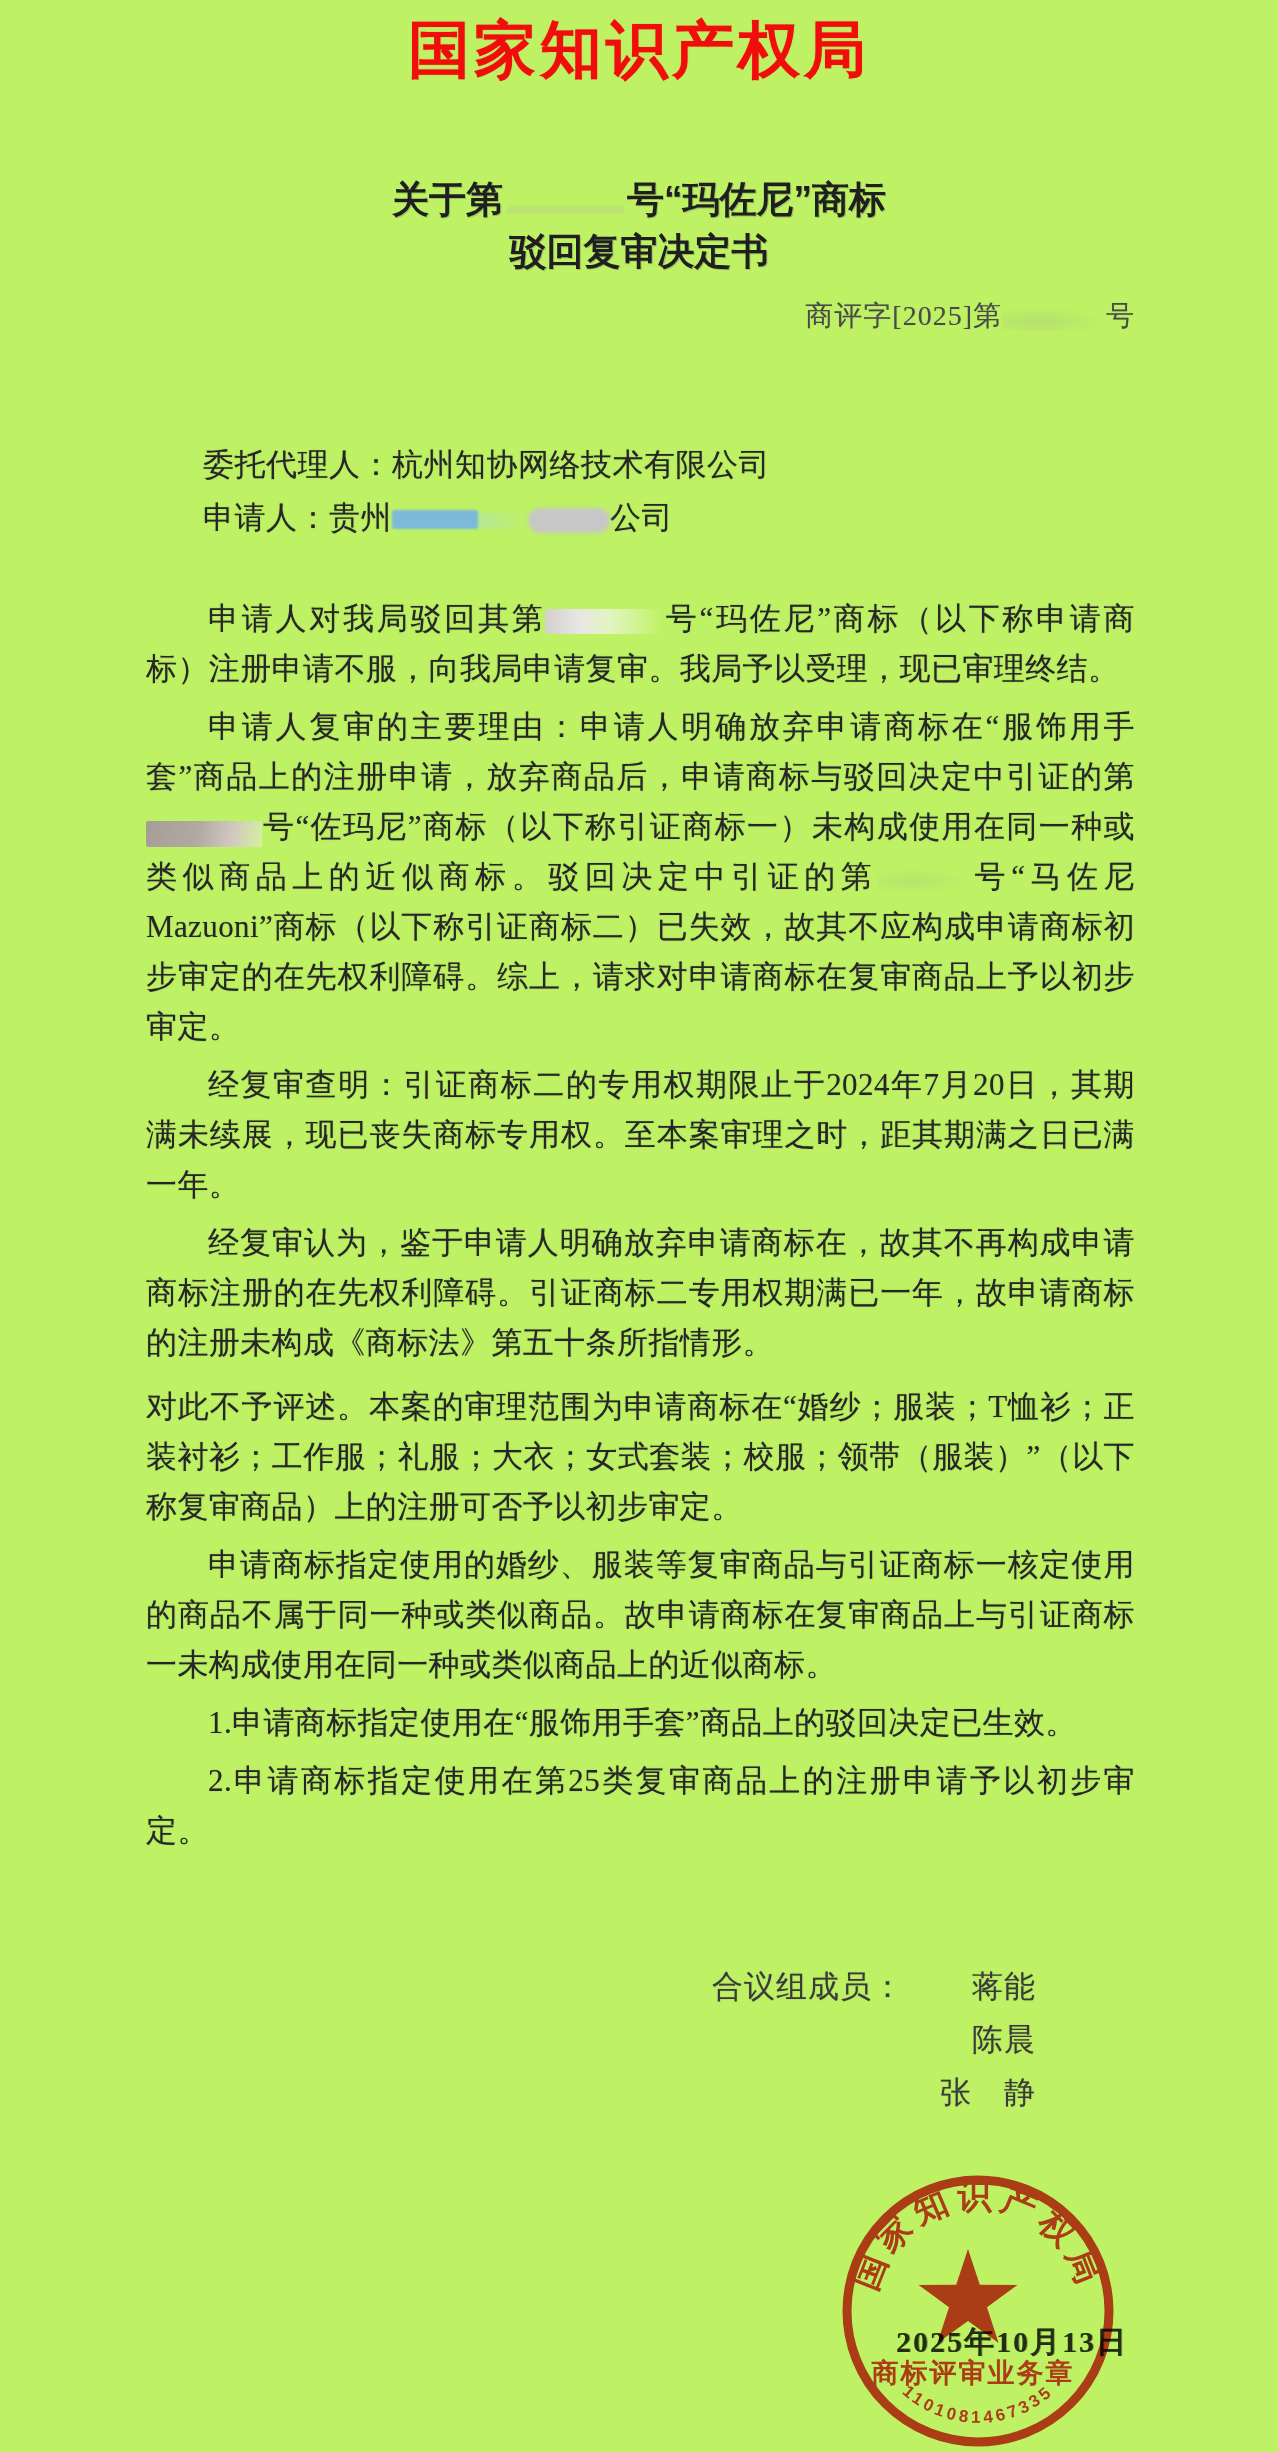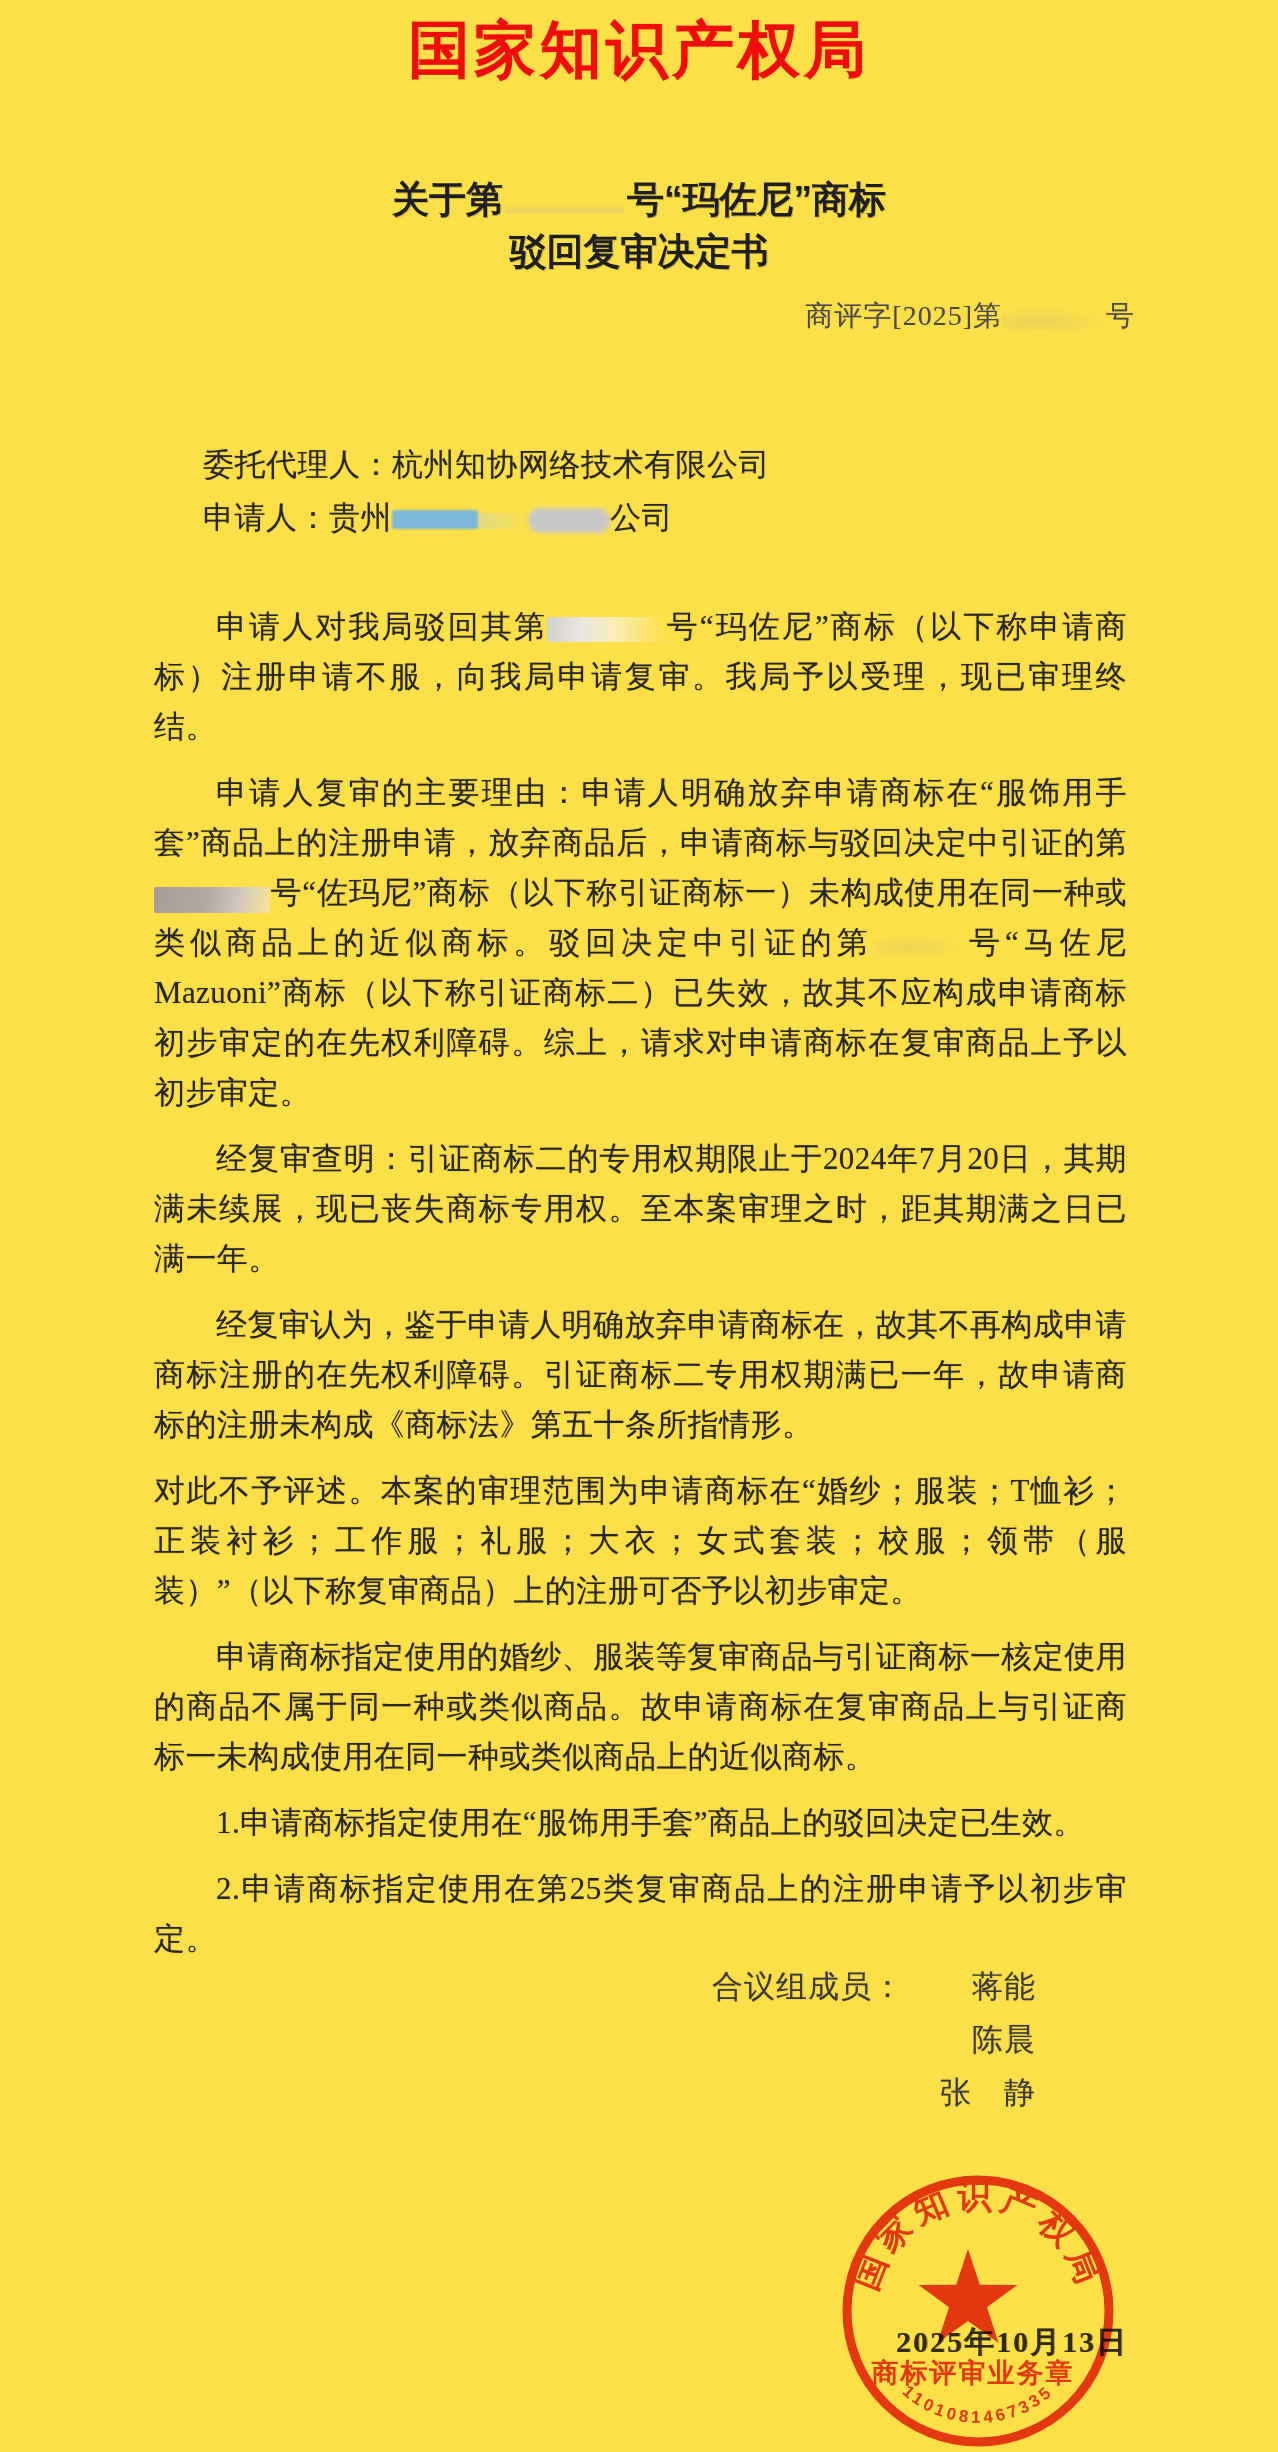--- a/index.html
+++ b/index.html
@@ -1,20 +1,20 @@
 <!DOCTYPE html>
 <html><head>
 <meta charset="utf-8">
 <style>
   html,body{margin:0;padding:0;background:#e9e9e9;}
   .page{
     position:relative;
     width:1278px;height:2452px;
     margin:0 auto;
-    background:#fde047;
+    background:#bef264;
     overflow:hidden;
     font-family:"Liberation Serif","DejaVu Serif",serif;
     color:#262626;
   }
   
   .agency-title{
     position:absolute;top:8px;left:0;width:100%;
     text-align:center;
     font-family:"Liberation Sans","DejaVu Sans",sans-serif;
     font-weight:bold;font-size:62px;letter-spacing:4px;
@@ -40,21 +40,21 @@
     font-size:31px;line-height:53px;letter-spacing:.5px;
     text-shadow:0 0 1.2px rgba(40,40,40,.38);
   }
   
   .body-text{
     position:absolute;top:586px;left:138px;width:1005px;
     font-size:31px;line-height:50px;letter-spacing:.4px;
     text-align:justify;
     text-shadow:0 0 1.2px rgba(40,40,40,.38);
   }
-  .body-text p{margin:16px;text-indent:62px;}
+  .body-text p{margin:8px;text-indent:62px;}
   .body-text p.cont{text-indent:0;margin-top:14px;}
   
   .rd{display:inline-block;vertical-align:middle;border-radius:3px;}
   .rd-title{width:118px;height:28px;margin:0 3px;
     background:linear-gradient(180deg,rgba(255,255,255,0) 55%,rgba(175,170,165,.28) 82%,rgba(255,255,255,0) 100%);}
   .rd-ref{width:104px;height:24px;
     background:radial-gradient(ellipse at 35% 60%,rgba(150,150,150,.20),rgba(255,255,255,0) 72%);}
   .rd-blue{width:86px;height:19px;background:#7db9da;border-radius:2px;filter:blur(1px);margin-bottom:2px;}
   .rd-blue-tail{width:50px;height:16px;
     background:linear-gradient(90deg,rgba(170,212,232,.38),rgba(255,255,255,0));}

